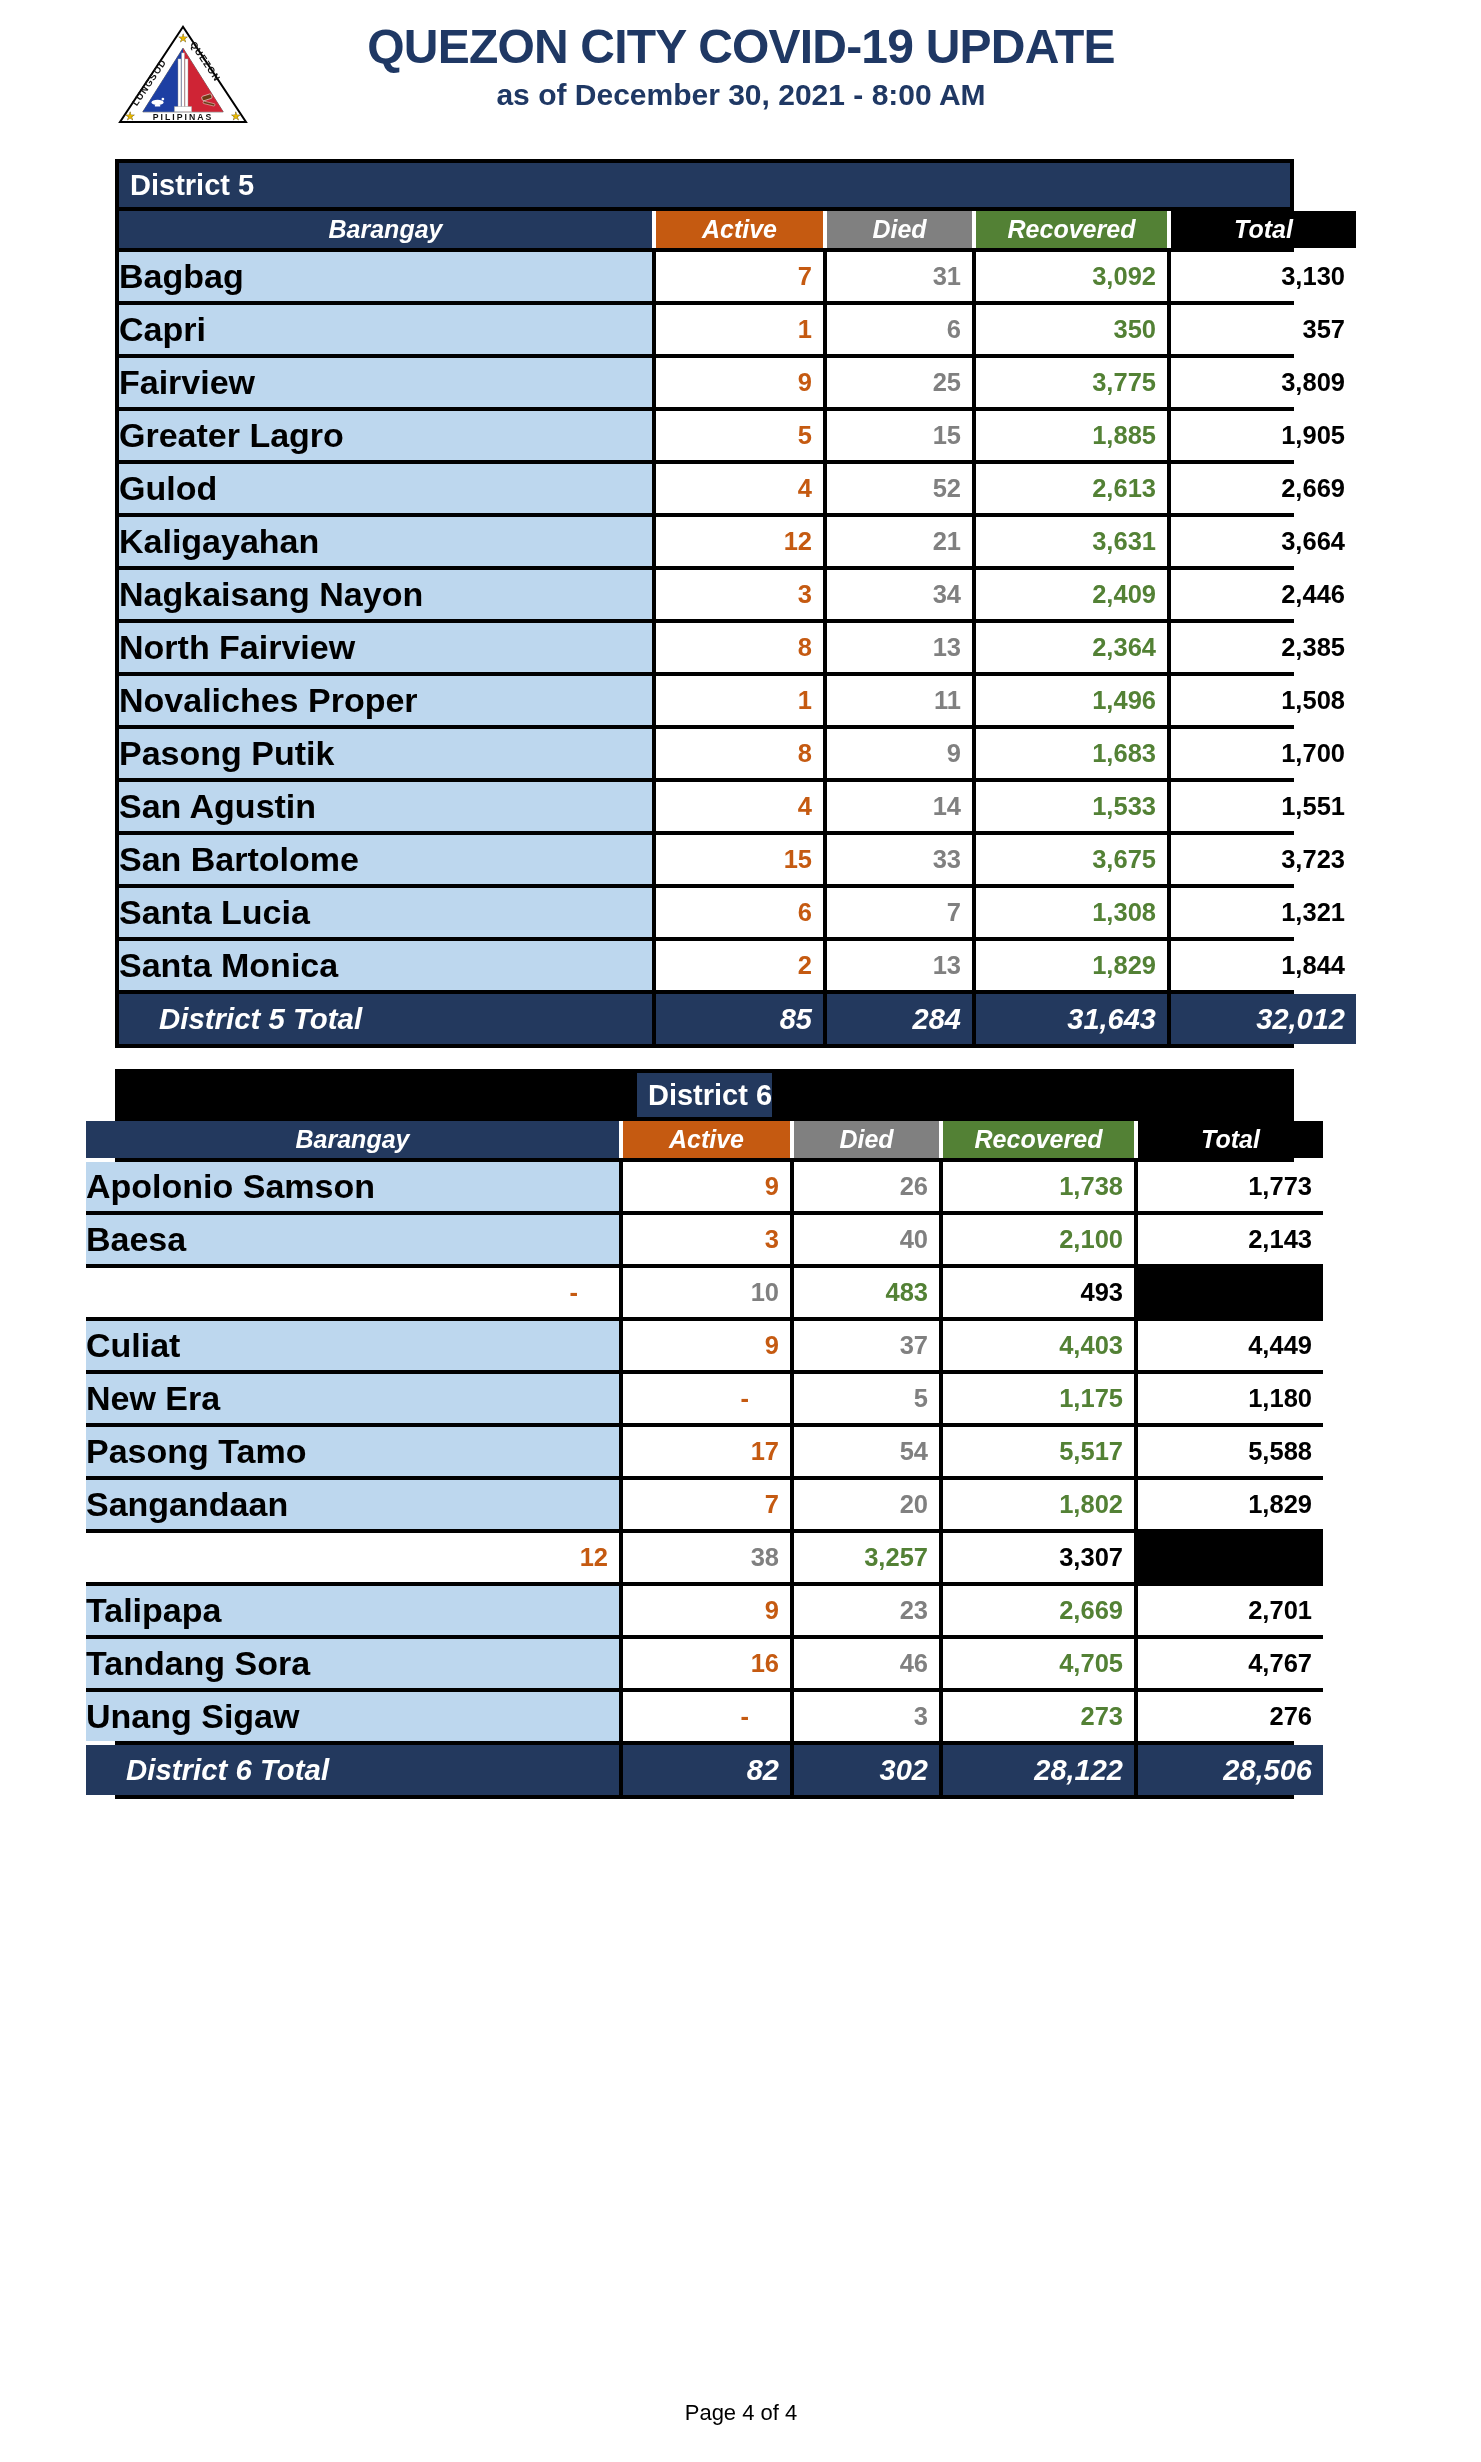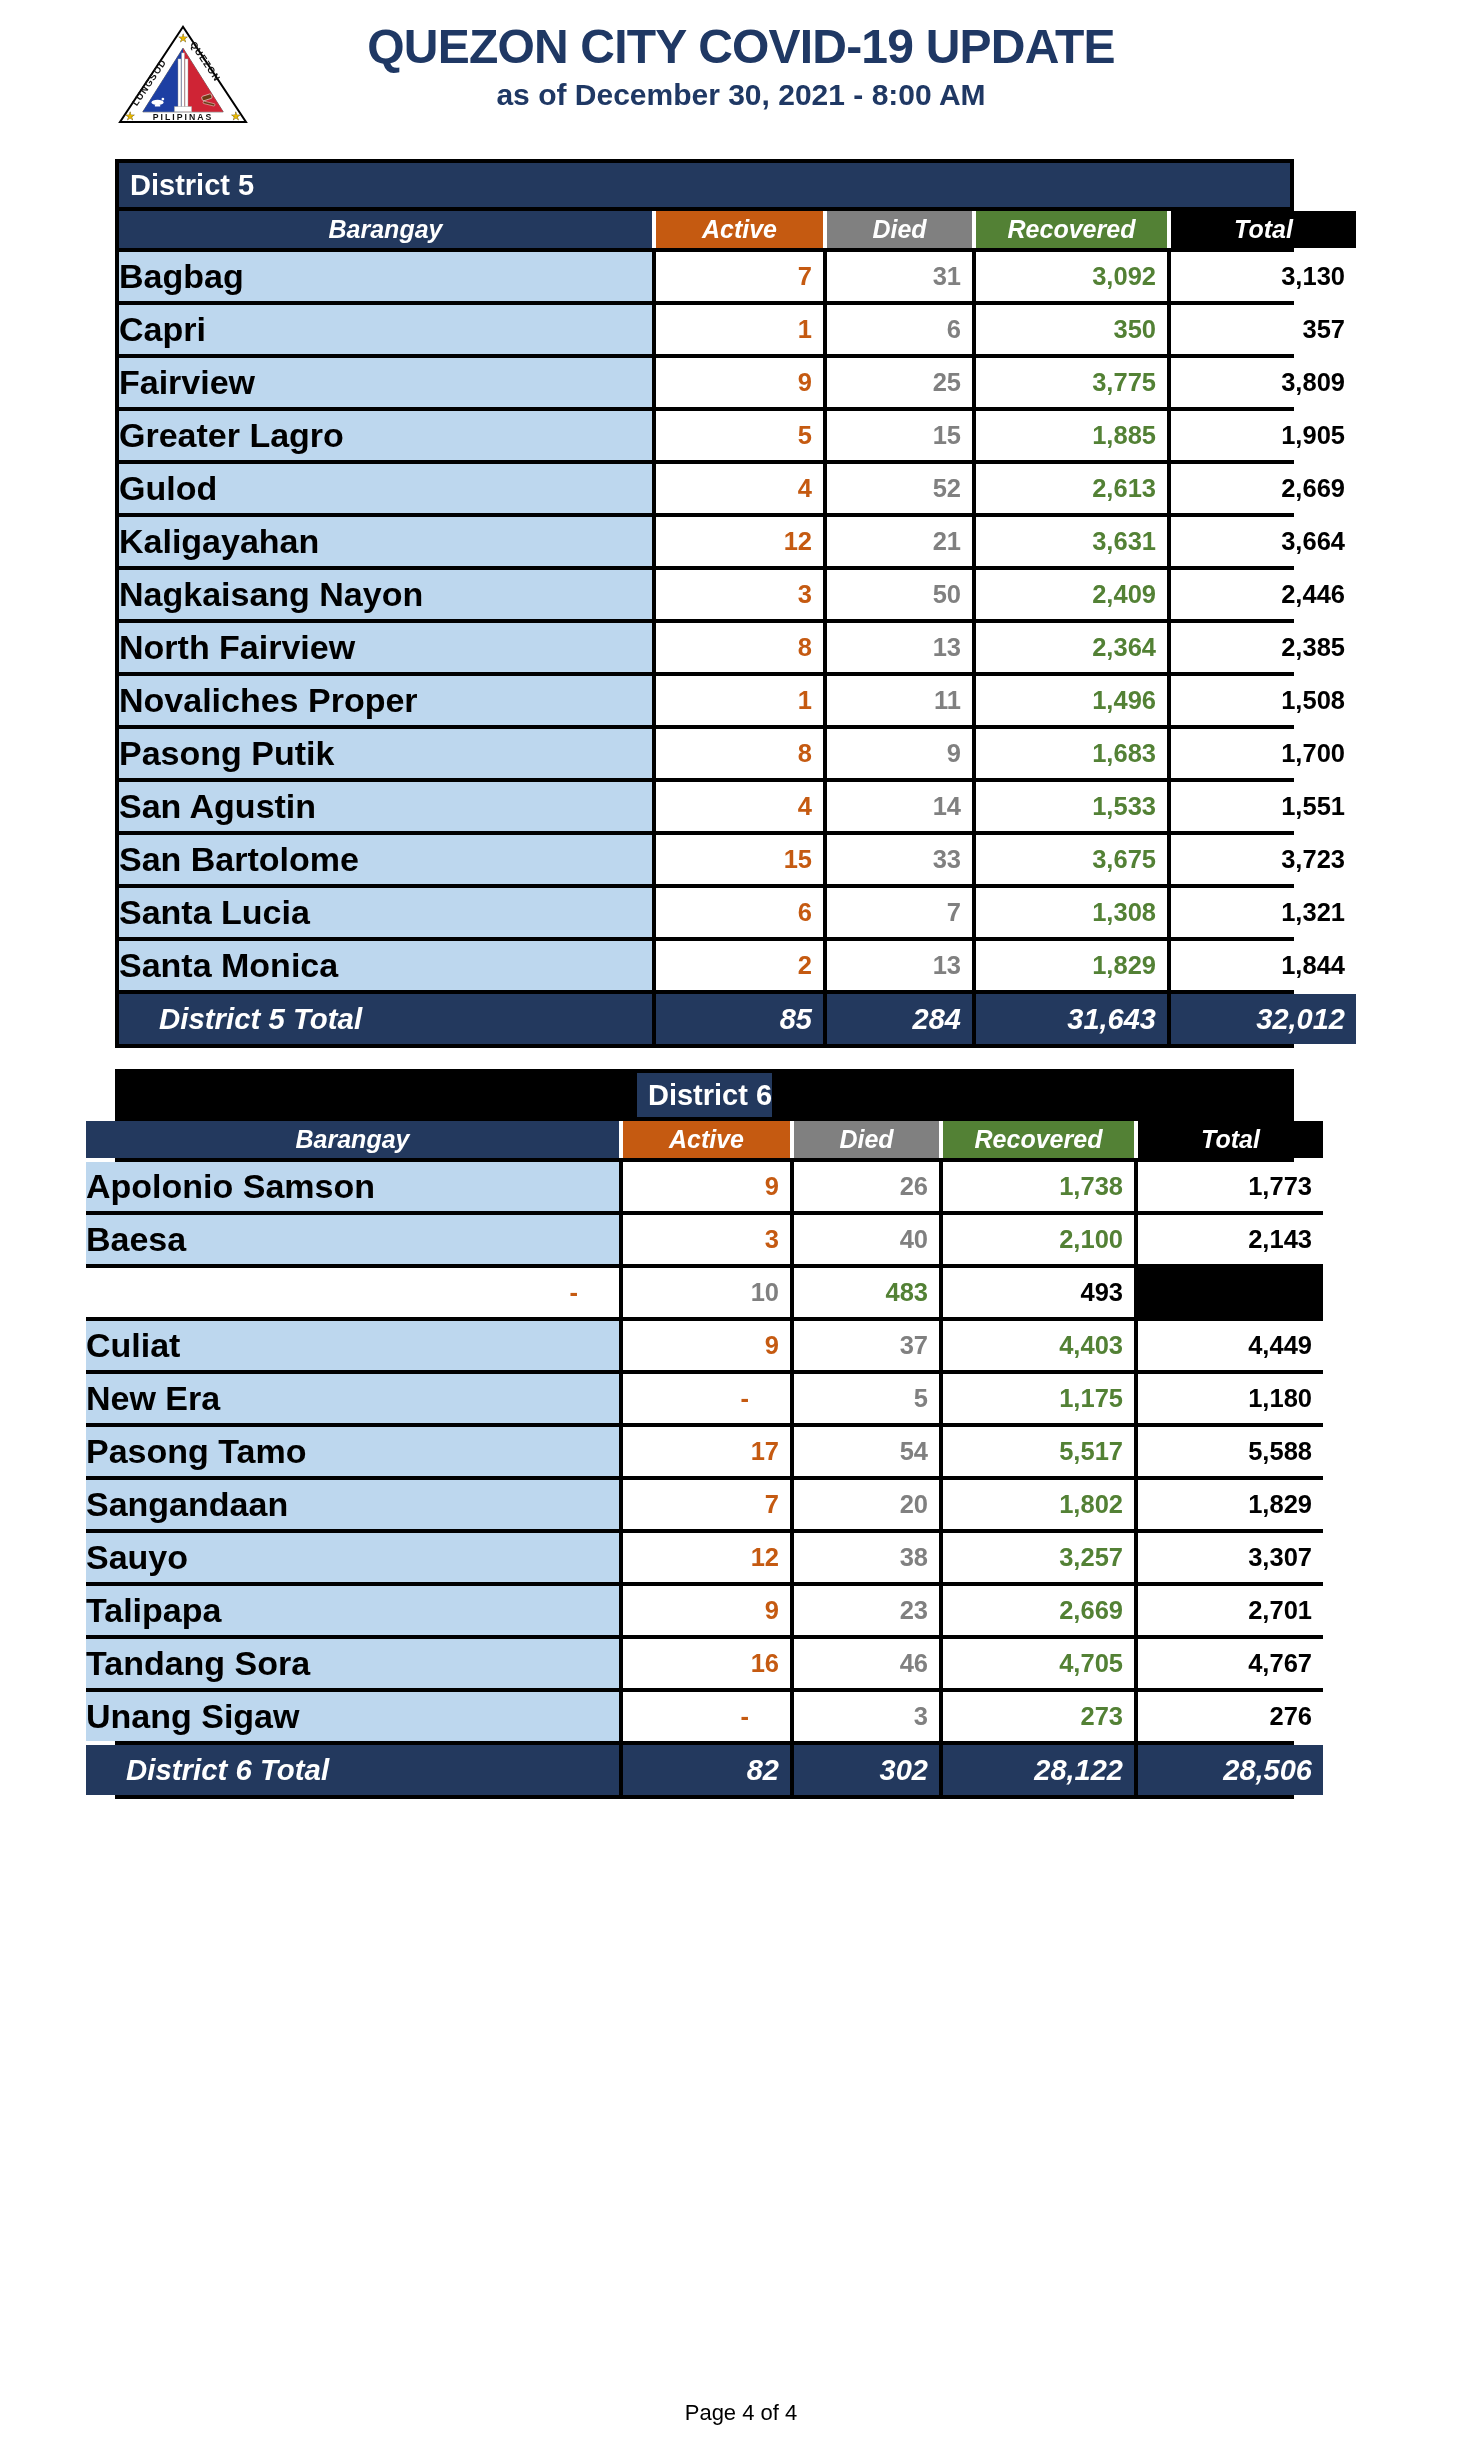--- a/index.html
+++ b/index.html
@@ -155,21 +155,21 @@
       <div class="grow row">
         <div class="cell-name">Kaligayahan</div>
         <div class="cell-num num-active">12</div>
         <div class="cell-num num-died">21</div>
         <div class="cell-num num-recovered">3,631</div>
         <div class="cell-num num-total">3,664</div>
       </div>
       <div class="grow row">
         <div class="cell-name">Nagkaisang Nayon</div>
         <div class="cell-num num-active">3</div>
-        <div class="cell-num num-died">50</div>
+        <div class="cell-num num-died">34</div>
         <div class="cell-num num-recovered">2,409</div>
         <div class="cell-num num-total">2,446</div>
       </div>
       <div class="grow row">
         <div class="cell-name">North Fairview</div>
         <div class="cell-num num-active">8</div>
         <div class="cell-num num-died">13</div>
         <div class="cell-num num-recovered">2,364</div>
         <div class="cell-num num-total">2,385</div>
       </div>
@@ -277,21 +277,20 @@
         <div class="cell-num num-total">5,588</div>
       </div>
       <div class="grow row">
         <div class="cell-name">Sangandaan</div>
         <div class="cell-num num-active">7</div>
         <div class="cell-num num-died">20</div>
         <div class="cell-num num-recovered">1,802</div>
         <div class="cell-num num-total">1,829</div>
       </div>
       <div class="grow row">
-        <div class="cell-name">Sauyo</div>
         <div class="cell-num num-active">12</div>
         <div class="cell-num num-died">38</div>
         <div class="cell-num num-recovered">3,257</div>
         <div class="cell-num num-total">3,307</div>
       </div>
       <div class="grow row">
         <div class="cell-name">Talipapa</div>
         <div class="cell-num num-active">9</div>
         <div class="cell-num num-died">23</div>
         <div class="cell-num num-recovered">2,669</div>

